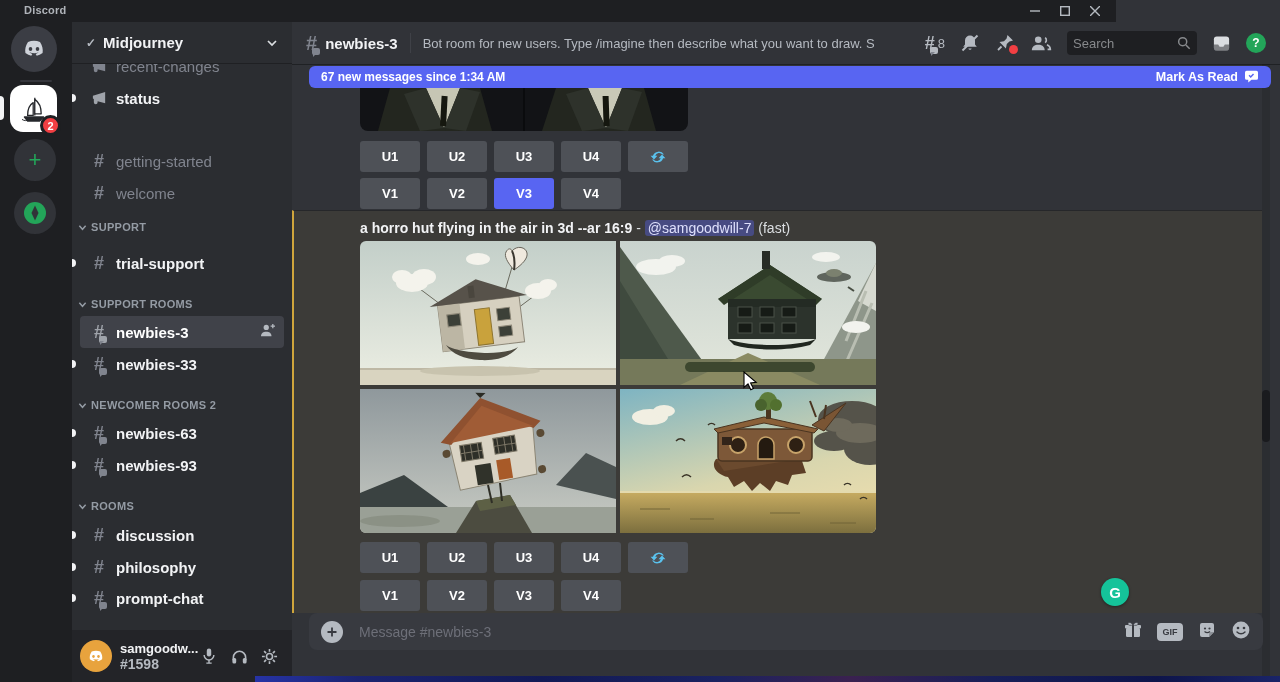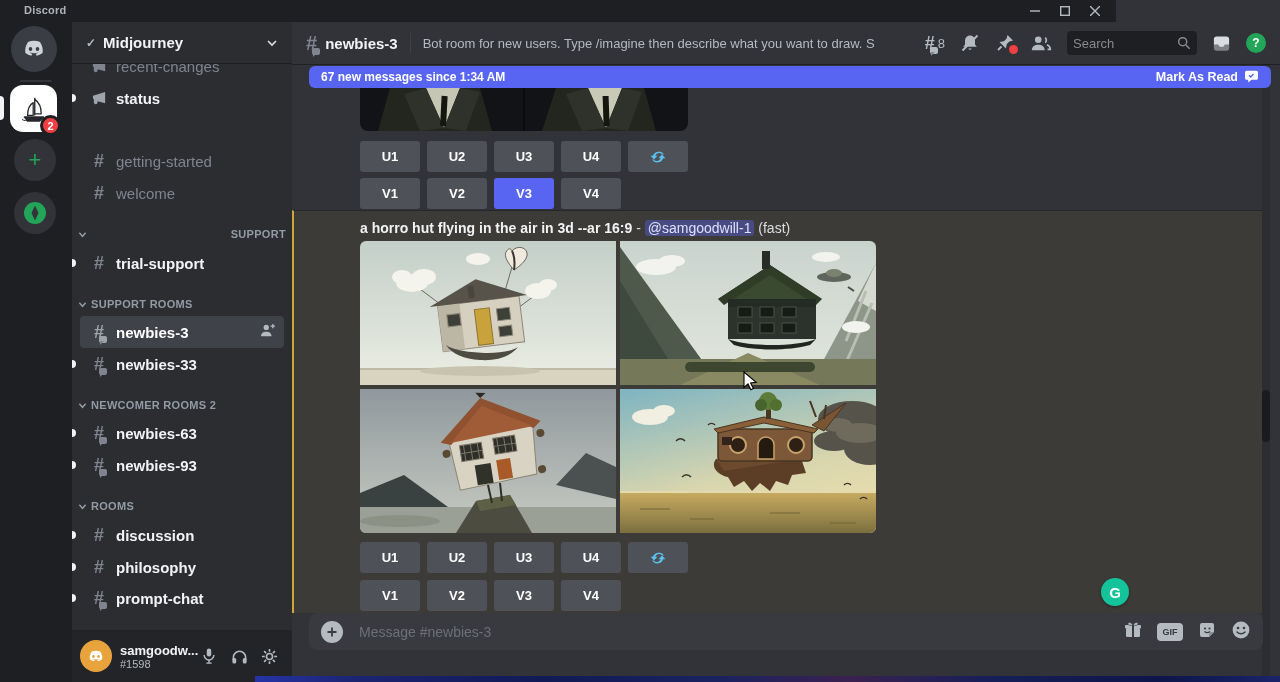--- a/index.html
+++ b/index.html
@@ -53,21 +53,21 @@
   .hc-bubble { position:absolute; right:-3px; bottom:-1px; width:8px; height:7px; background:#80848e; border-radius:2px; }
   .hc-bubble:after { content:""; position:absolute; left:1px; bottom:-2px; border:2px solid transparent; border-top-color:#80848e; border-left-color:#80848e; }
 
   
   .user-panel { position:absolute; left:0; top:608px; width:220px; height:52px; background:#232428;
     display:flex; align-items:center; padding:0 8px; z-index:6; }
   .avatar { width:32px; height:32px; border-radius:50%; background:#e8a33d; display:flex;
     align-items:center; justify-content:center; flex:none; }
   .uinfo { margin-left:8px; flex:1; min-width:0; }
   .uname { font-size:13px; font-weight:bold; color:#f2f3f5; white-space:nowrap; }
-  .utag { font-size:11px; color:#b5bac1; }
+  .utag { font-size:14px; color:#b5bac1;font-weight:bold; }
   .panel-btn { width:30px; height:30px; display:flex; align-items:center; justify-content:center; }
 
   
   .chat { left:292px; top:22px; width:988px; height:660px; background:#313338; }
   .chan-header { position:absolute; left:0; top:0; width:988px; height:42px; background:#313338;
     box-shadow:0 1px 0 rgba(0,0,0,.35); display:flex; align-items:center; padding:0 14px; z-index:8; }
   .chan-header .hname { font-size:15px; font-weight:bold; color:#f2f3f5; margin-left:8px; }
   .hdr-div { width:1px; height:20px; background:#3f4147; margin:0 12px; }
   .topic { font-size:13px; color:#b5bac1; white-space:nowrap; overflow:hidden; width:452px; }
   .hdr-icons { margin-left:auto; display:flex; align-items:center; gap:15px; }
@@ -213,21 +213,21 @@
       <span class="chan-label">getting-started</span>
     </div>
 
     <div class="chan-row muted" style="top:155px;">
       <span class="cicon">
           <span class="hash-glyph">#</span>
         </span>
       <span class="chan-label">welcome</span>
     </div>
 
-    <div class="cat-row" style="top:201px;justify-content:space-between;">
+    <div class="cat-row" style="top:194px;">
       <svg width="9" height="9" viewBox="0 0 10 10">
           <path d="M1.5 3l3.5 4 3.5-4" fill="none" stroke="#949ba4" stroke-width="1.6"></path>
         </svg>
       <span class="cat-label">SUPPORT</span>
     </div>
 
     <div class="chan-row unread" style="top:225px;">
       <span class="unread-pill"></span>
       <span class="cicon">
           <span class="hash-glyph">#</span>
@@ -472,21 +472,21 @@
       <div class="mj-btn">V2</div>
       <div class="mj-btn sel">V3</div>
       <div class="mj-btn">V4</div>
     </div>
 
     <div class="prompt-line">
       <span class="prompt-bold">a horro hut flying in the air in 3d --ar 16:9</span>
       <span class="sp"> </span>
       <span>-</span>
       <span class="sp"> </span>
-      <span class="mention-pill">@samgoodwill-1</span>
+      <span class="mention-pill">@samgoodwill-7</span>
       <span class="sp"> </span>
       <span>(fast)</span>
     </div>
 
     <div class="grid4">
 
       <svg width="256" height="144" viewBox="0 0 256 144">
         <defs>
           <linearGradient id="gA" x1="0" y1="0" x2="0" y2="1">
             <stop offset="0" stop-color="#c3cfc9"></stop>

